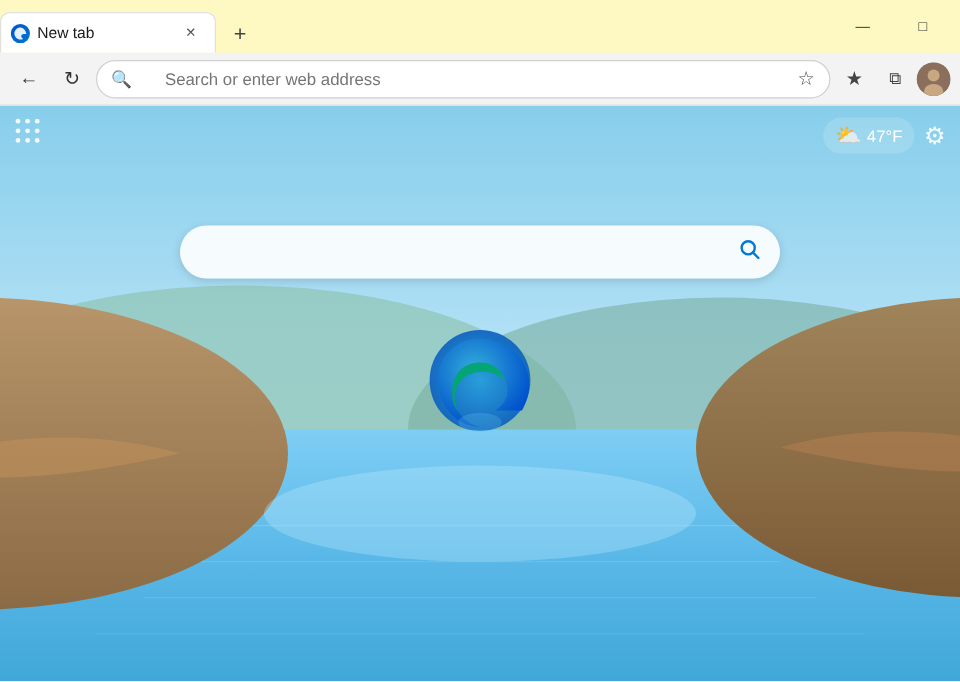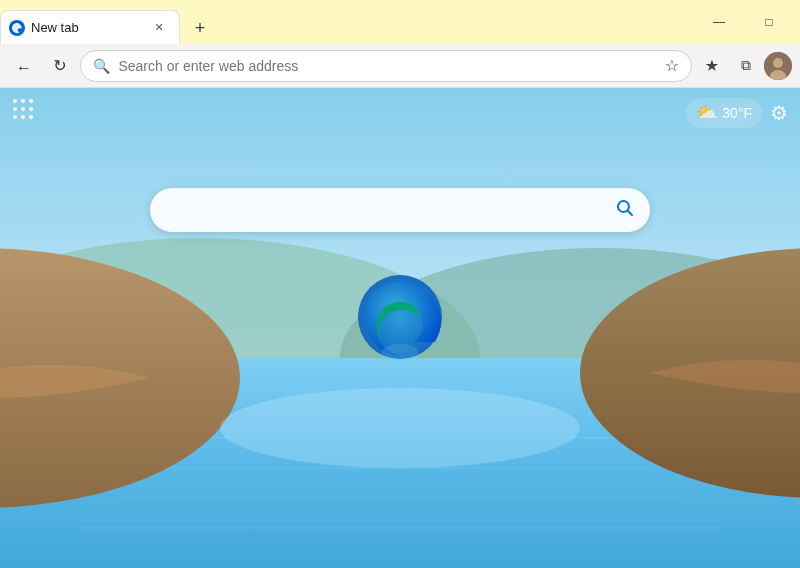--- a/index.html
+++ b/index.html
@@ -126,20 +126,21 @@
       color: #666;
       font-size: 14px;
     }
     .address-input {
       flex: 1;
       border: none;
       outline: none;
       font-size: 14px;
       color: #0c4a6e;
       background: transparent;
+      margin-left: 19px;
     }
     .toolbar-actions {
       display: flex;
       align-items: center;
       gap: 2px;
     }
     .toolbar-icon-btn {
       width: 32px;
       height: 32px;
       border-radius: 4px;
@@ -382,21 +383,21 @@
           <circle cx="11" cy="11" r="2"></circle>
           <circle cx="19" cy="11" r="2"></circle>
           <circle cx="3" cy="19" r="2"></circle>
           <circle cx="11" cy="19" r="2"></circle>
           <circle cx="19" cy="19" r="2"></circle>
         </svg>
       </div>
       <div class="ntp-top-right">
         <div class="weather-widget">
           <span class="weather-icon">⛅</span>
-          <span class="weather-temp">30°F</span>
+          <span class="weather-temp">47°F</span>
         </div>
         <span class="settings-ntp">⚙</span>
       </div>
     </div>
 
     <div class="ntp-search-area">
       <div class="ntp-search-box">
         <input class="ntp-search-input" type="text" placeholder="" style="">
         <span class="ntp-search-icon">
           <svg width="18" height="18" viewBox="0 0 18 18" fill="none">

